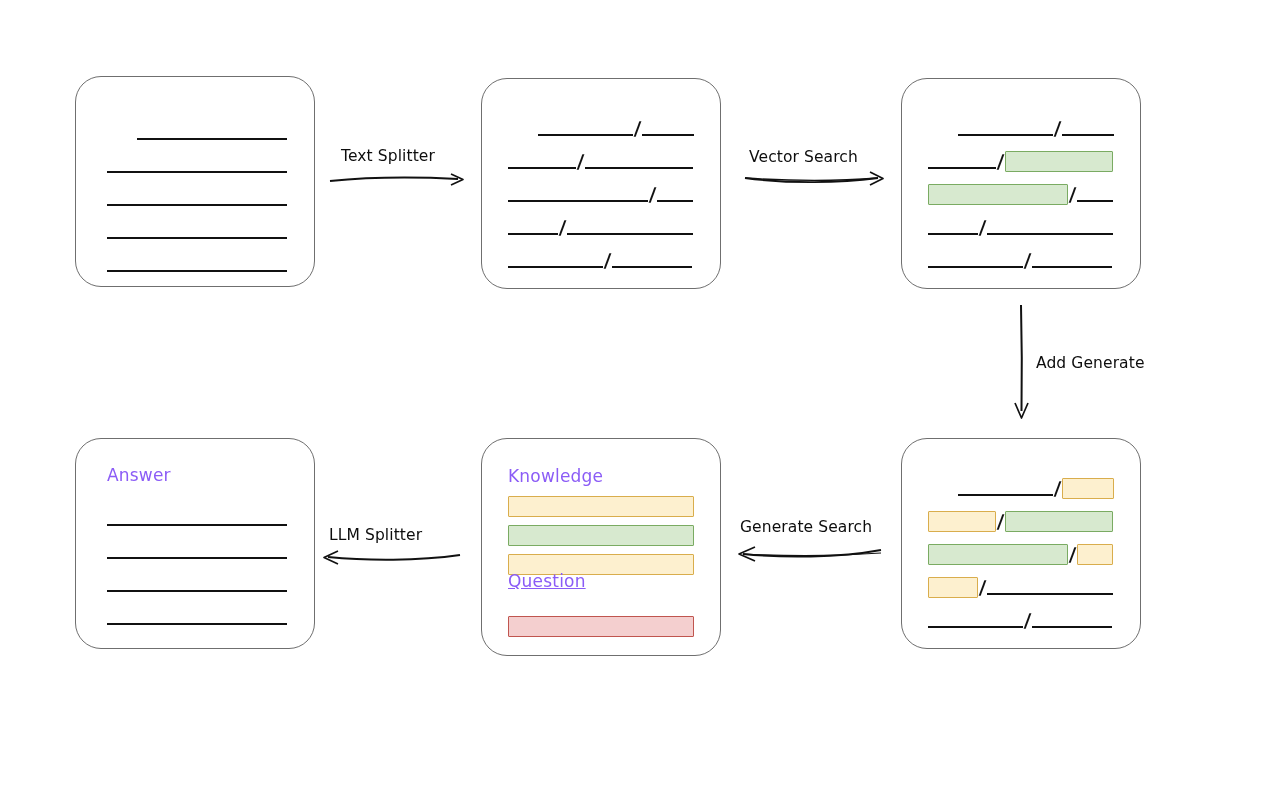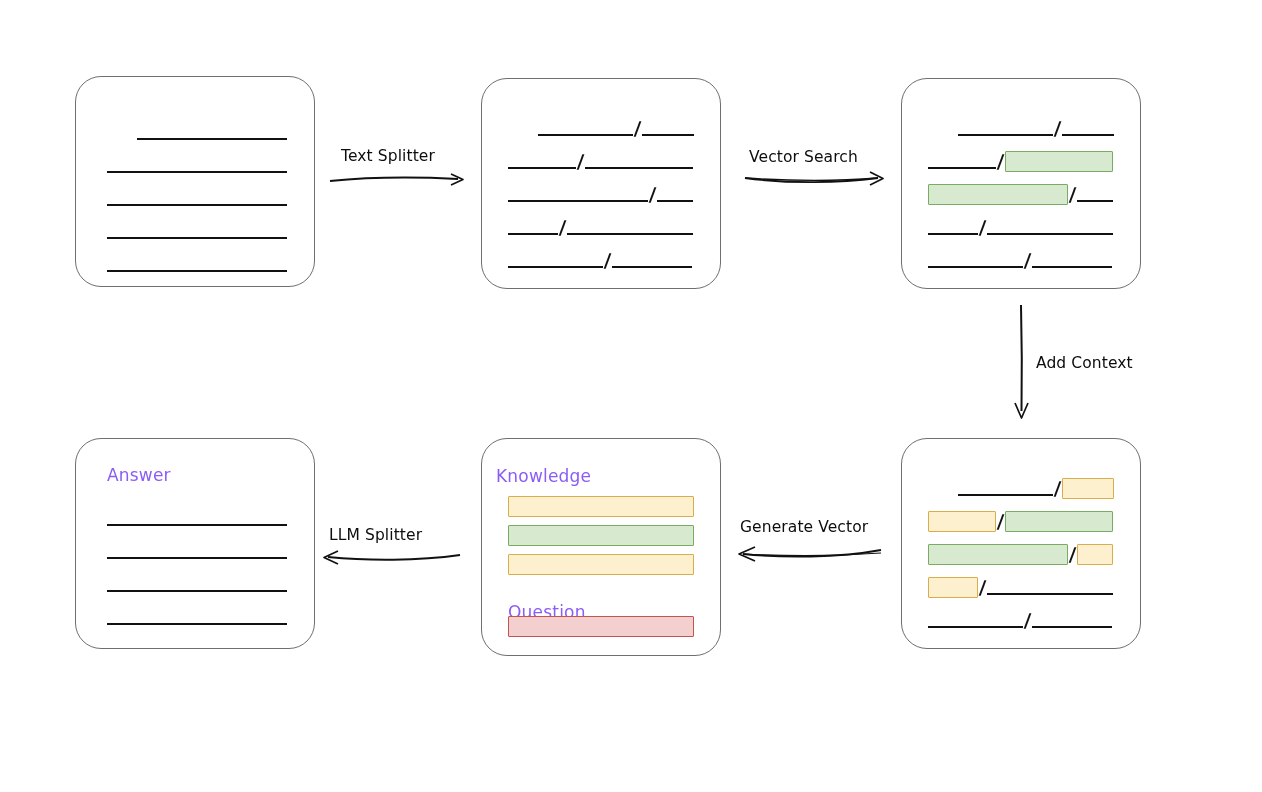--- a/index.html
+++ b/index.html
@@ -202,21 +202,21 @@
           <span class="seg-line" style="width: 126px;"></span>
         </div>
         <div class="row" style="left: 26px; top: 170px;">
           <span class="seg-line" style="width: 95px;"></span>
           <span class="slash">/</span>
           <span class="seg-line" style="width: 80px;"></span>
         </div>
       </div>
   </div>
 
-  <div class="edge-label" style="left:1036px; top:354px;">Add Context</div>
+  <div class="edge-label" style="left:1036px; top:354px;">Add Generate</div>
   <svg class="arrow" style="left:1013px; top:305px;" width="20" height="118" viewBox="0 0 20 118">
     <path d="M8 0 C 9 40, 9 75, 8.5 106" stroke-width="2"></path>
     <polyline points="2,98 8.5,113 15,98" stroke-width="1.7" stroke-linejoin="round"></polyline>
   </svg>
 
   <div class="node-box" style="left:75px; top:438px; width:240px; height:211px;">
     <div class="box-title" style="left:31px; top:26px;">Answer</div>
     <div class="rows">
         <div class="row" style="left: 31px; top: 68px;">
           <span class="seg-line" style="width: 180px;"></span>
@@ -233,33 +233,33 @@
       </div>
   </div>
 
   <div class="edge-label" style="left:329px; top:526px;">LLM Splitter</div>
   <svg class="arrow" style="left:318px; top:549px;" width="150" height="18" viewBox="0 0 150 18">
     <path d="M142 6 C 100 12, 50 12, 10 8" stroke-width="1.9"></path>
     <polyline points="20,2 6,8.5 20,15" stroke-width="1.7" stroke-linejoin="round"></polyline>
   </svg>
 
   <div class="node-box" style="left:481px; top:438px; width:240px; height:218px;">
-    <div class="box-title" style="left:14px; top:27px;">Knowledge</div>
+    <div class="box-title" style="left:26px; top:27px;">Knowledge</div>
     <div class="rows">
         <span class="chip yellow" style="position: absolute; left: 26px; top: 57px; width: 186px;"></span>
         <span class="chip green" style="position: absolute; left: 26px; top: 86px; width: 186px;"></span>
         <span class="chip yellow" style="position: absolute; left: 26px; top: 115px; width: 186px;"></span>
       </div>
-    <div class="box-title" style="left:26px; top:163px;text-decoration:underline;">Question</div>
+    <div class="box-title" style="left:26px; top:132px;text-decoration:underline;">Question</div>
     <div class="rows">
         <span class="chip red" style="position: absolute; left: 26px; top: 177px; width: 186px;"></span>
       </div>
   </div>
 
-  <div class="edge-label" style="left:740px; top:518px;">Generate Vector</div>
+  <div class="edge-label" style="left:740px; top:518px;">Generate Search</div>
   <svg class="arrow" style="left:733px; top:545px;" width="155" height="18" viewBox="0 0 155 18">
     <path d="M148 5 C 105 13, 50 13, 10 9" stroke-width="1.9"></path>
     <path d="M148 8 C 105 11, 50 11, 10 9" stroke-width="1.2"></path>
     <polyline points="22,2 6,9 22,16" stroke-width="1.7" stroke-linejoin="round"></polyline>
   </svg>
 
   <div class="node-box" style="left:901px; top:438px; width:240px; height:211px;">
     <div class="rows">
         <div class="row" style="left: 26px; top: 38px;">
           <span class="gap" style="width: 30px;"></span>

